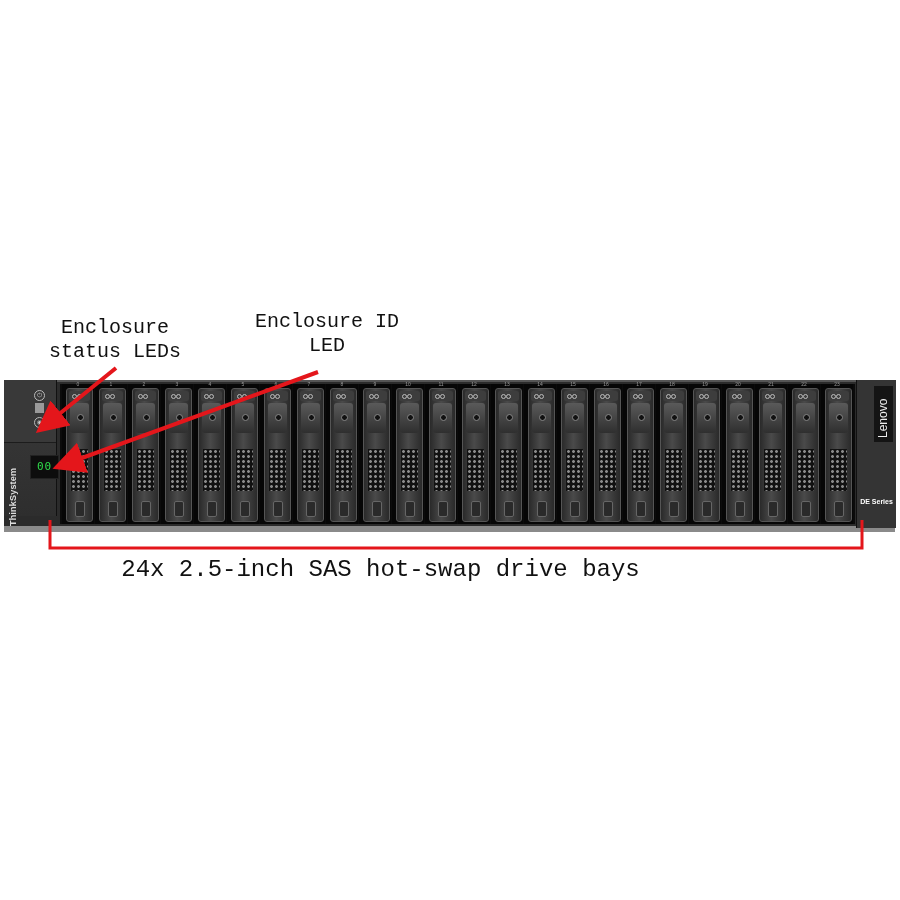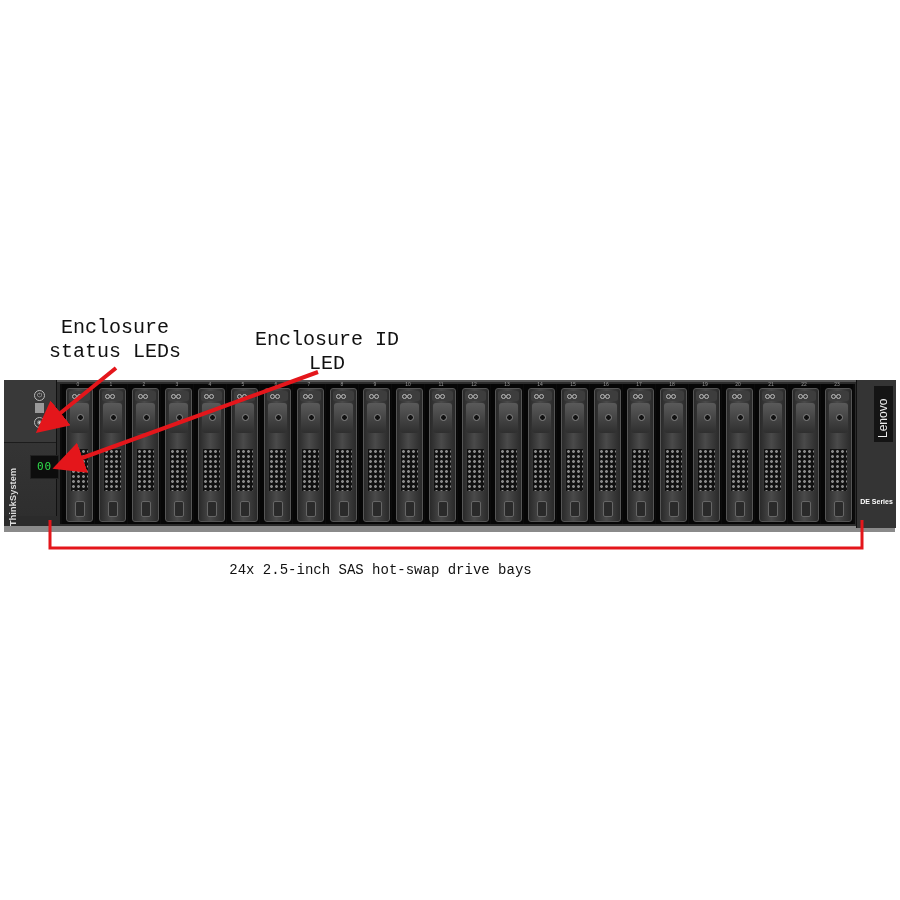--- a/index.html
+++ b/index.html
@@ -1,20 +1,20 @@
 <!DOCTYPE html>
 <html><head>
 <meta charset="utf-8">
 <style>
   html, body { margin:0; padding:0; background:#ffffff; }
   body { width:900px; height:900px; position:relative; overflow:hidden; font-family:"Liberation Sans", sans-serif; }
   .label { position:absolute; color:#111; font-size:20px; line-height:24px; text-align:center;font-family:Liberation Mono, monospace; }
   #lbl-status { left:40px; top:316px; width:150px; }
-  #lbl-id { left:238px; top:328px; width:178px; }
-  #lbl-bays { left:0; top:558px; width:761px; font-size:14px; }
+  #lbl-id { left:238px; top:310px; width:178px; }
+  #lbl-bays { left:0; top:558px; width:761px; font-size:24px; }
 
   .chassis { position:absolute; left:4px; top:380px; width:891px; height:150px; background:#2b2b2b; border-top:2px solid #555; box-shadow: inset 0 -6px 0 #8a8a8a; }
   .left-ear { position:absolute; left:4px; top:380px; width:52px; height:136px; background:linear-gradient(#3a3a3a,#2e2e2e); border-right:1px solid #111; }
   .left-ear .upper { position:absolute; left:0; top:0; width:52px; height:62px; background:#393939; border-bottom:1px solid #1c1c1c; }
   .led-icon { position:absolute; left:30px; width:9px; height:9px; border:1px solid #bbb; border-radius:50%; font-size:6px; color:#ccc; text-align:center; line-height:9px; }
   .led-fault { position:absolute; left:31px; top:23px; width:9px; height:10px; background:#9a9a9a; }
   .id-display { position:absolute; left:26px; top:75px; width:27px; height:22px; background:#0d0d0d; border:1px solid #222; color:#2fdc4a; font-family:"DejaVu Sans Mono", monospace; font-size:11px; line-height:22px; text-align:center; letter-spacing:1px; }
   .thinksystem { position:absolute; left:4px; top:104px; writing-mode:vertical-rl; transform:rotate(180deg); color:#ddd; font-size:9px; font-weight:bold; letter-spacing:0.2px; height:42px; }
 
   .bays { position:absolute; left:60px; top:384px; width:793px; height:140px; background:#0b0b0b; display:flex; gap:1px; padding-left:2px; }

